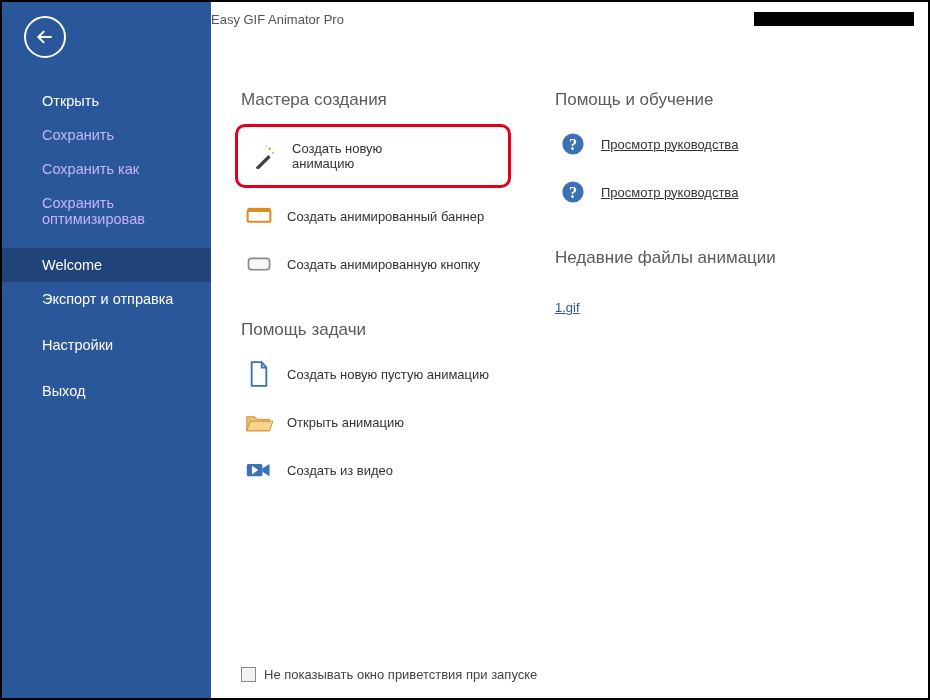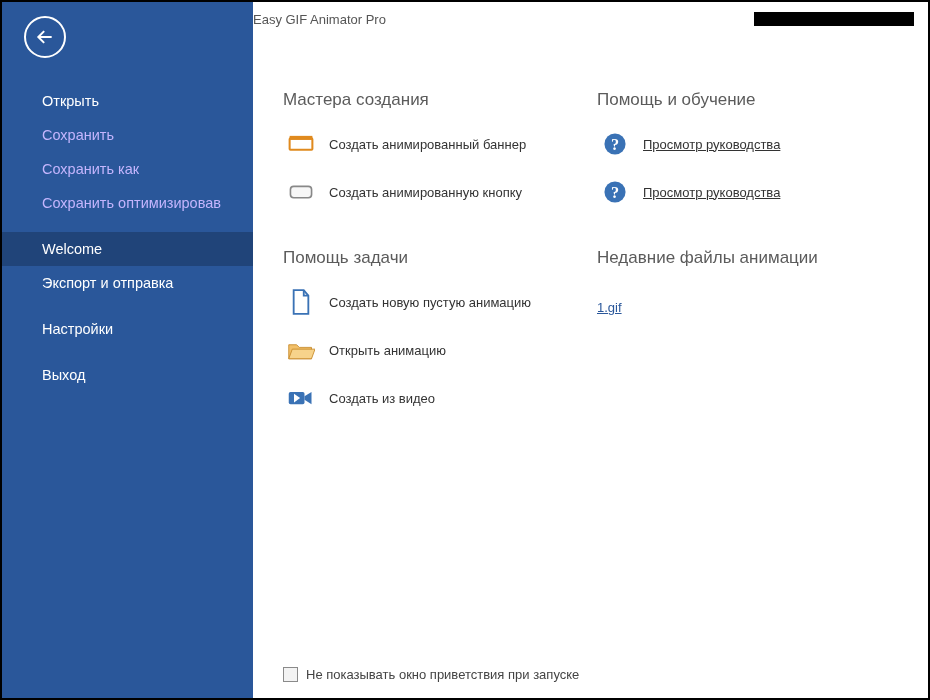--- a/index.html
+++ b/index.html
@@ -15,21 +15,21 @@
     position: relative;
     width: 930px;
     height: 700px;
     border: 2px solid #000;
     box-sizing: border-box;
     display: flex;
     flex-direction: row;
   }
   
   .sidebar {
-    width: 251px;
+    width: 209px;
     background: #2a579a;
     color: #fff;
     display: flex;
     flex-direction: column;
     padding-top: 14px;
   }
   .back-btn {
     width: 38px;
     height: 38px;
     border: 2px solid #fff;
@@ -177,20 +177,33 @@
 
   <div class="main">
     <div class="titlebar">Easy GIF Animator Pro</div>
     <div class="redact"></div>
 
     <div class="content">
 
       <div class="col">
         <div class="section-header">Мастера создания</div>
 
+        <div class="highlight">
+          <div class="item-row" style="margin-bottom:0">
+            <span class="item-icon">
+              <svg width="26" height="26" viewBox="0 0 32 32">
+                <rect x="4" y="22" width="22" height="4" rx="1" fill="#404040" transform="rotate(-45 15 24)"></rect>
+                <circle cx="23" cy="7" r="1.6" fill="#f0a020"></circle>
+                <circle cx="27" cy="12" r="1.2" fill="#f0a020"></circle>
+                <circle cx="19" cy="4" r="1" fill="#f0a020"></circle>
+              </svg>
+            </span>
+            <span class="label">Создать новую анимацию</span>
+          </div>
+        </div>
 
         <div class="item-row">
           <span class="item-icon">
             <svg width="26" height="22" viewBox="0 0 32 24">
               <rect x="2" y="5" width="28" height="14" rx="1" fill="none" stroke="#e08a1e" stroke-width="2.5"></rect>
               <rect x="2" y="2" width="28" height="5" fill="#e08a1e"></rect>
             </svg>
           </span>
           <span class="label">Создать анимированный баннер</span>
         </div>

